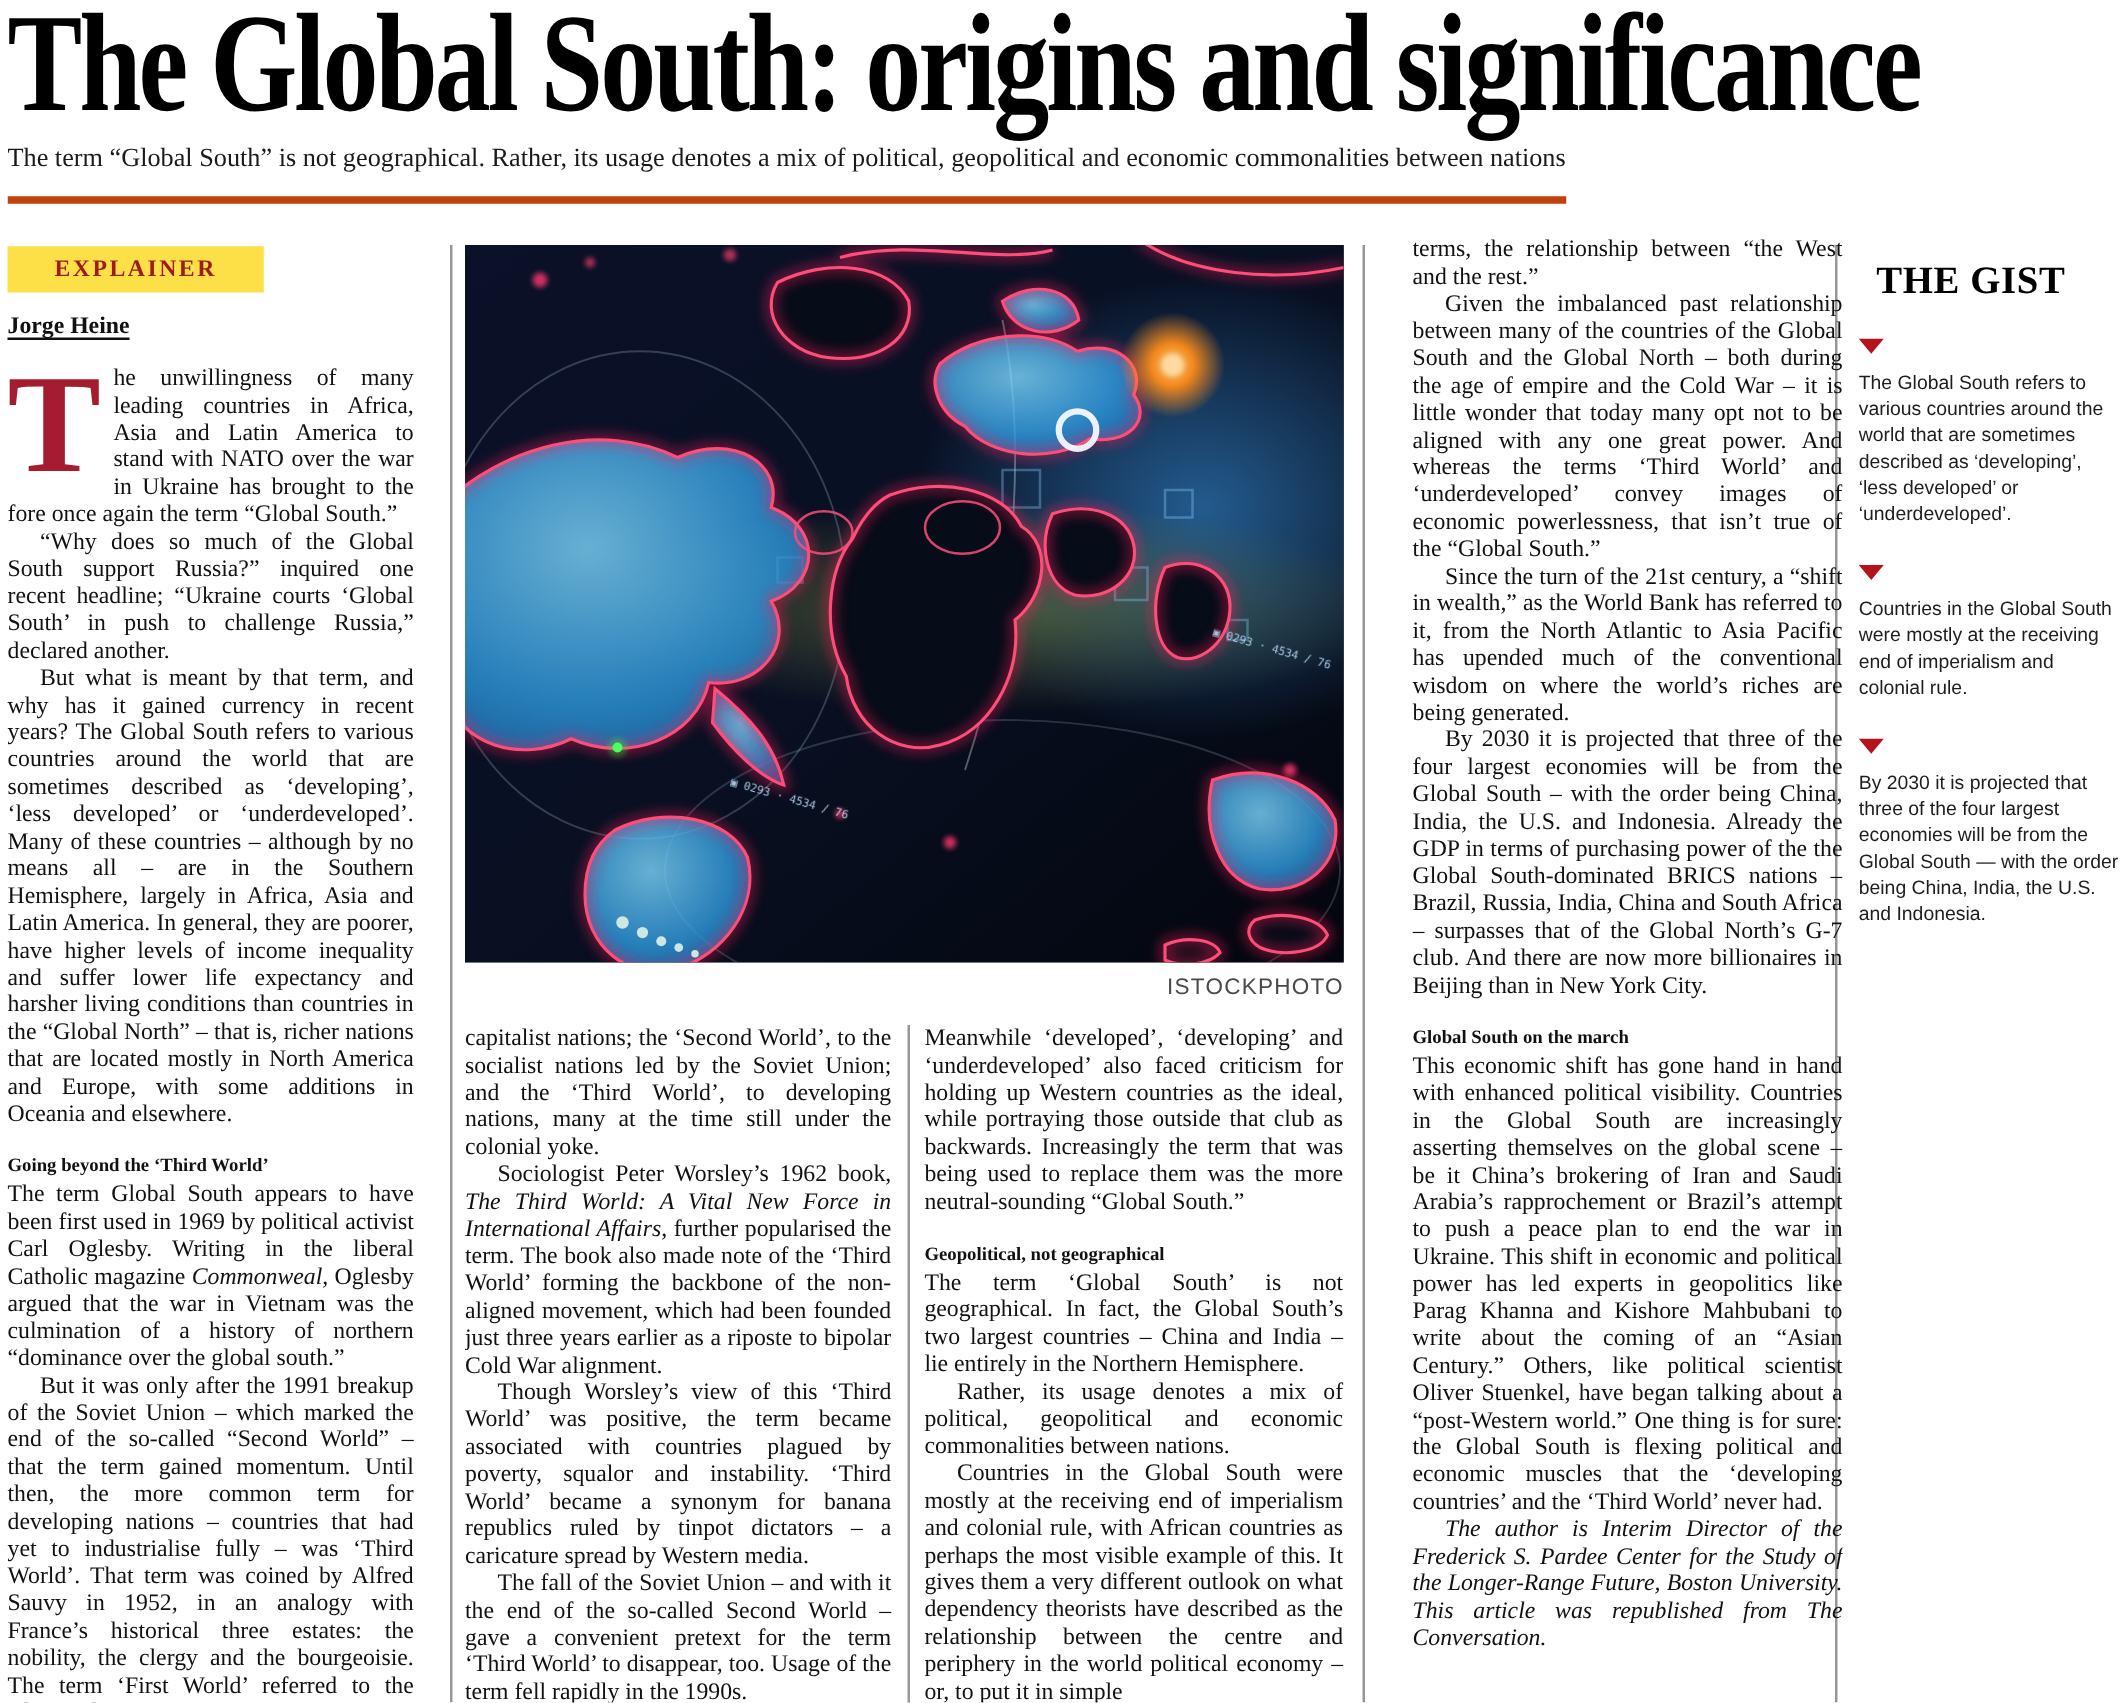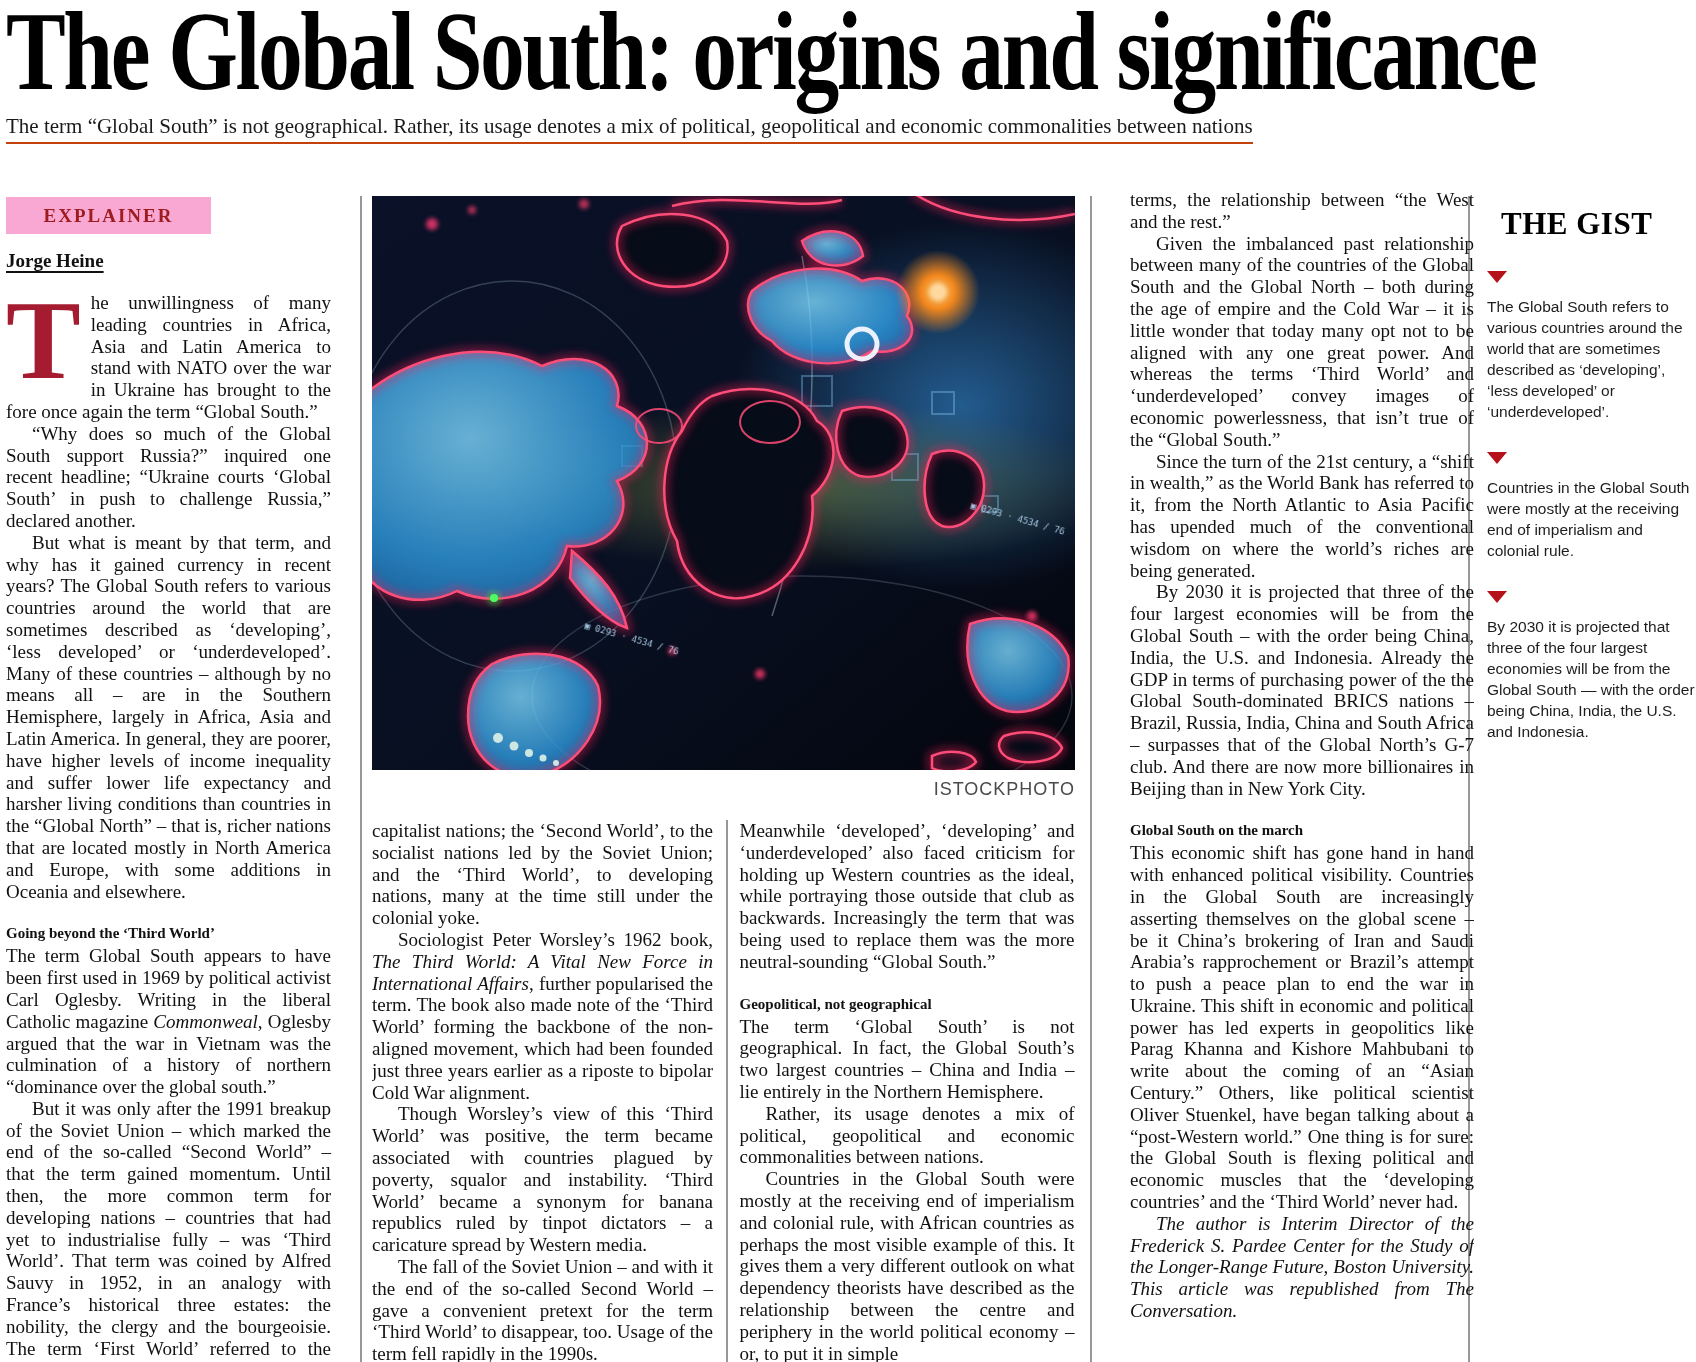--- a/index.html
+++ b/index.html
@@ -12,35 +12,35 @@
   .masthead{position:absolute;left:6px;top:0;width:1690px;height:178px;overflow:hidden;}
   .headline{
     margin:0;position:absolute;left:0;top:-8px;
     font-family:"Liberation Serif",serif;font-weight:700;
     font-size:112px;line-height:118px;letter-spacing:-3px;white-space:nowrap;
     transform:scaleX(.80);transform-origin:left top;color:#000;
   }
   .subtitle{
     margin:0;position:absolute;left:0;top:114px;
     font-size:21px;line-height:24px;color:#1a1a1a;
-    display:inline-block;border-bottom:2px solid #c2410c;padding-bottom:4px;
+    display:inline-block;border-bottom:6px solid #c2410c;padding-bottom:19px;
   }
   
   .vr{position:absolute;width:2px;background:#979797;top:196px;bottom:0;}
   .vr1{left:360px;}
   .vr3{left:1090px;}
   .vr4{left:1468px;}
   
   .colbody p{margin:0;font-size:19px;line-height:21.8px;text-align:justify;}
   .colbody p.ind{text-indent:26px;}
   .colbody h3{margin:20px 0 0 0;font-size:15px;line-height:23px;font-weight:700;text-align:left;}
   .it{font-style:italic;}
   .col1{position:absolute;left:6px;top:197px;width:325px;}
   .badge{
-    width:205px;height:37px;background:#f9a8d4;
+    width:205px;height:37px;background:#fde047;
     display:flex;align-items:center;justify-content:center;
     font-weight:700;font-size:19px;letter-spacing:2px;color:#9e1b1e;
   }
   .author{margin-top:16px;font-weight:700;font-size:19px;
     text-decoration:underline;text-underline-offset:4px;text-decoration-thickness:1.5px;}
   .col1 .colbody{margin-top:20px;}
   .dropcap{
     float:left;color:#a51c30;font-weight:700;
     font-size:112px;line-height:86px;height:87px;
     margin:5px 10px 0 0;

